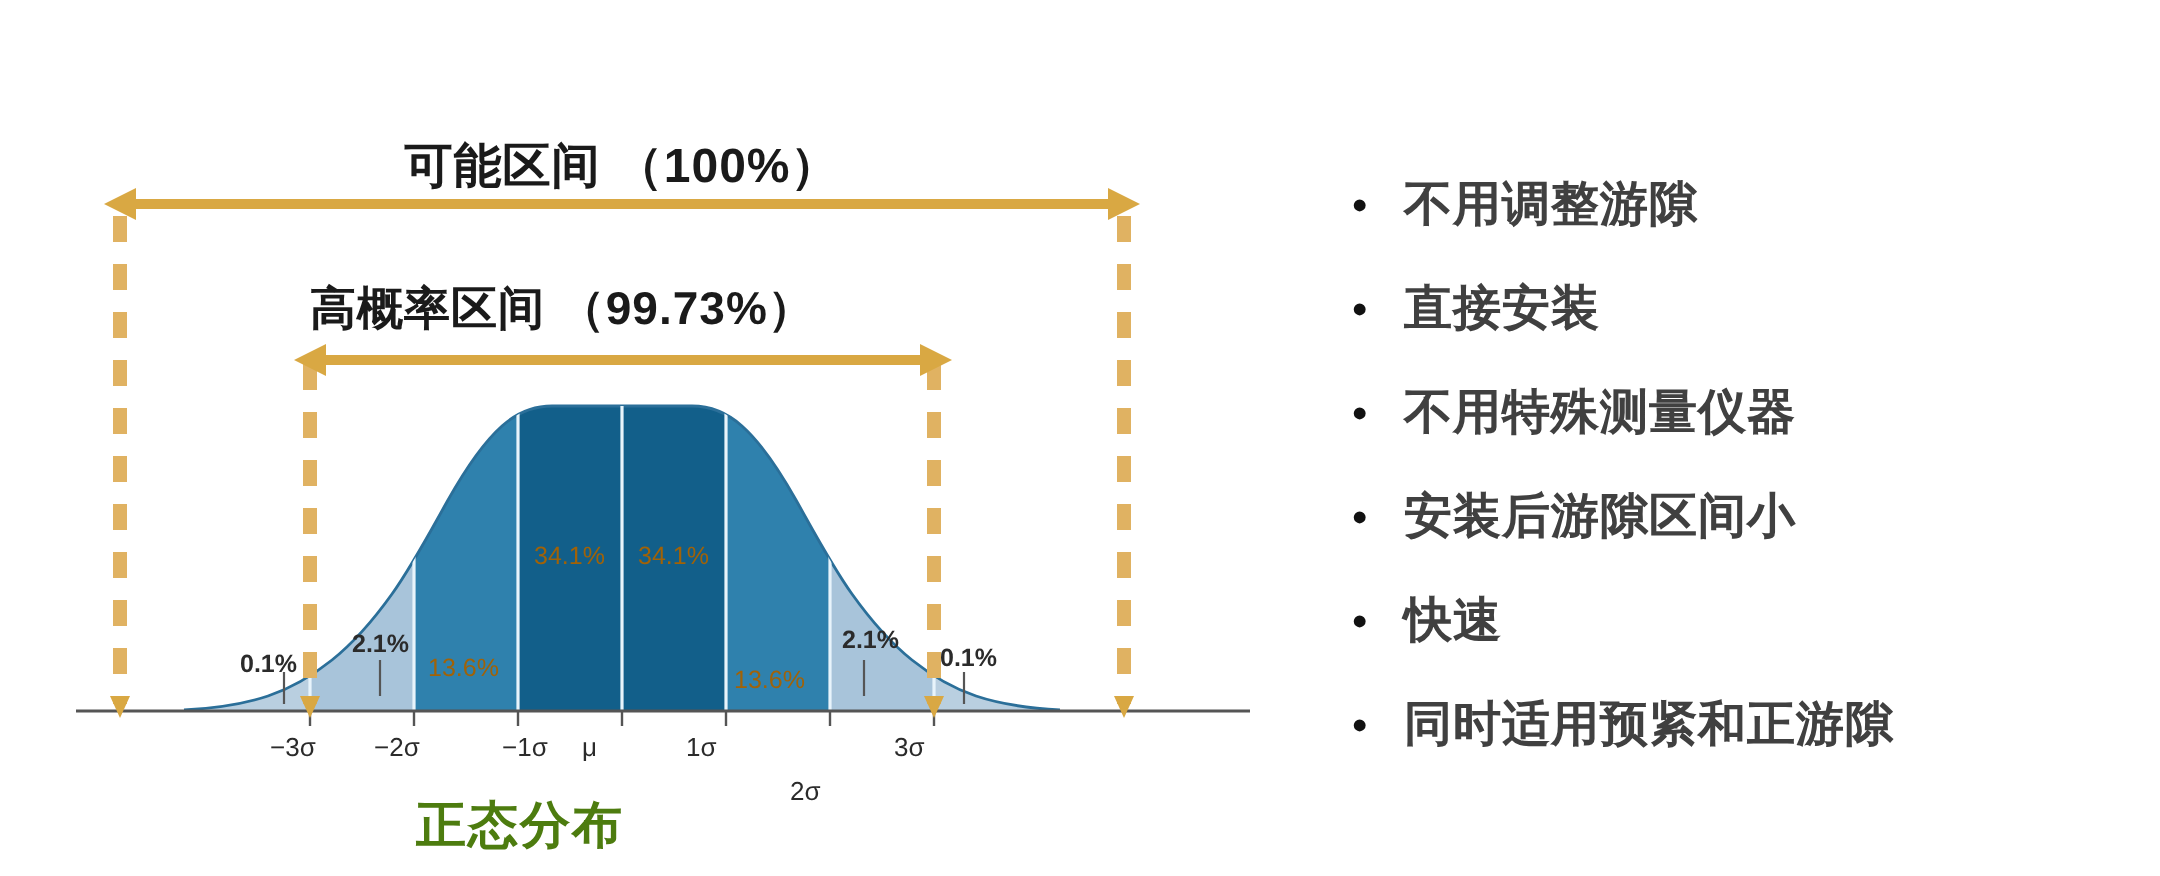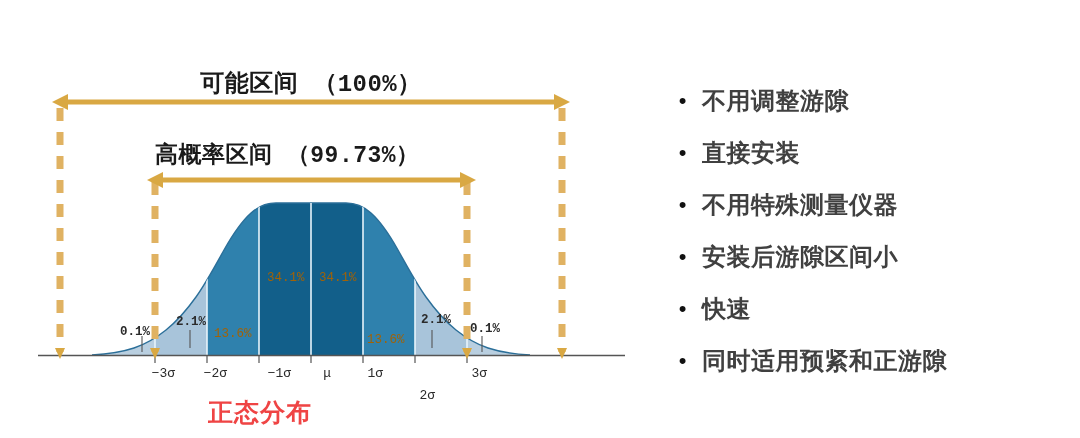--- a/index.html
+++ b/index.html
@@ -3,57 +3,57 @@
 <meta charset="utf-8">
 <style>
   html,body{margin:0;padding:0;}
   body{
     width:1080px;height:438px;
     background:#ffffff;
     font-family:"Liberation Sans","DejaVu Sans",sans-serif;
     overflow:hidden;
     position:relative;
   }
-  #root{position:relative;width:1080px;height:327px;font-family:Liberation Mono, monospace;}
+  #root{position:relative;width:1080px;height:327px;}
 
   
   .diagram{position:absolute;left:0;top:0;width:660px;height:438px;}
   .diagram svg{position:absolute;left:0;top:0;}
 
   .hdr{
     position:absolute;
     font-weight:bold;
     color:#1a1a1a;
     white-space:nowrap;
     letter-spacing:0.5px;
   }
   #hdr-possible{left:60px;top:67px;width:502px;text-align:center;font-size:24px;}
   #hdr-high{left:155px;top:139px;width:313px;text-align:left;font-size:23px;}
 
   #chart-title{
     position:absolute;left:60px;top:396px;width:400px;
-    text-align:center;font-size:25px;font-weight:bold;color:#ef4444;
+    text-align:center;font-size:25px;font-weight:bold;color:#4d7c0f;
     letter-spacing:1px;
   }
 
   
   .band-lbl{
     position:absolute;color:#a16207;font-size:12.5px;font-weight:normal;
     white-space:nowrap;
   }
   .band-lbl.lt{color:#a16207;}
   .tail-lbl{
     position:absolute;color:#2b2b2b;font-size:12.5px;font-weight:bold;
     white-space:nowrap;
   }
 
   
   .tick-lbl{
     position:absolute;color:#2b2b2b;font-size:13px;white-space:nowrap;
-    text-align:right;width:40px;
+    text-align:left;width:40px;
   }
 
   
   .bullets{position:absolute;left:672px;top:88px;width:408px;}
   .b-row{
     position:relative;display:flex;align-items:flex-start;
     height:52px;
   }
   .b-dot{
     width:26px;flex:0 0 26px;

